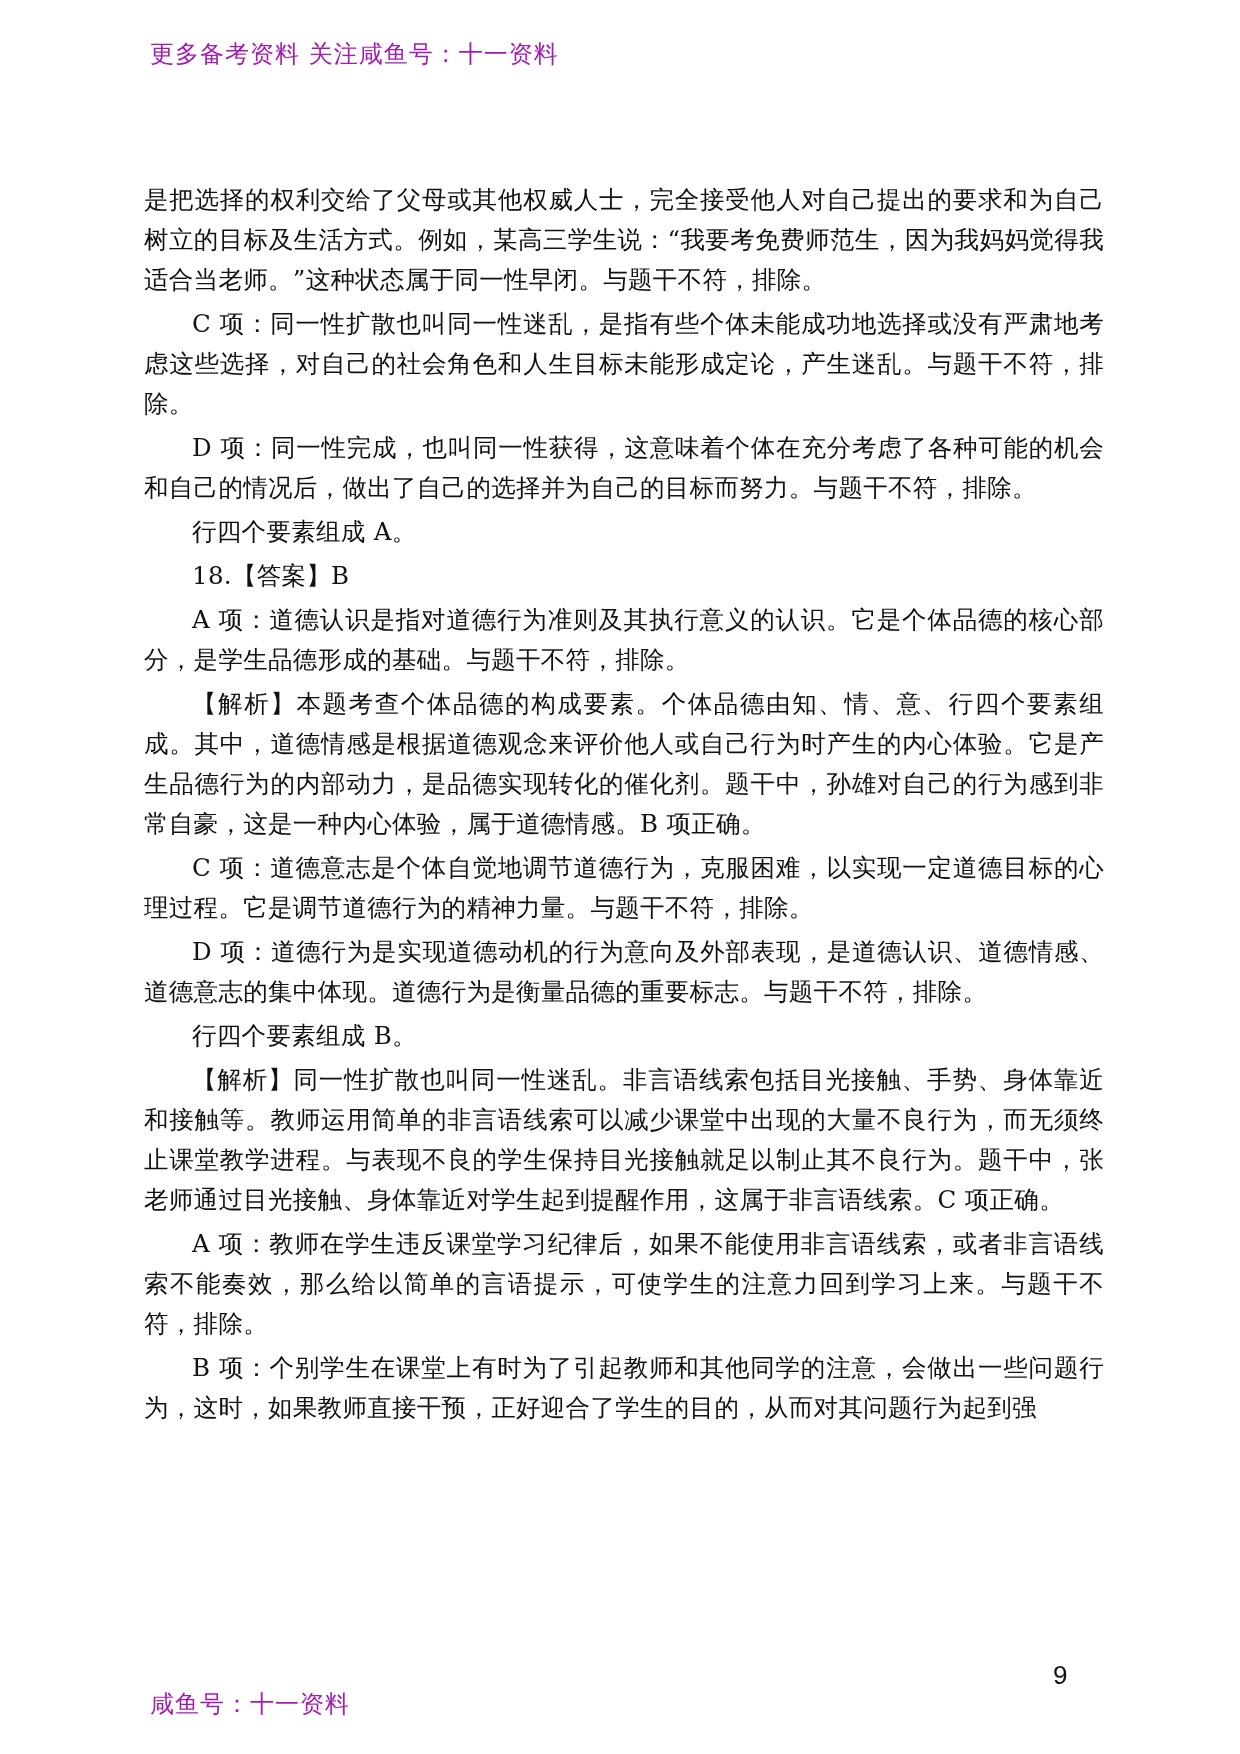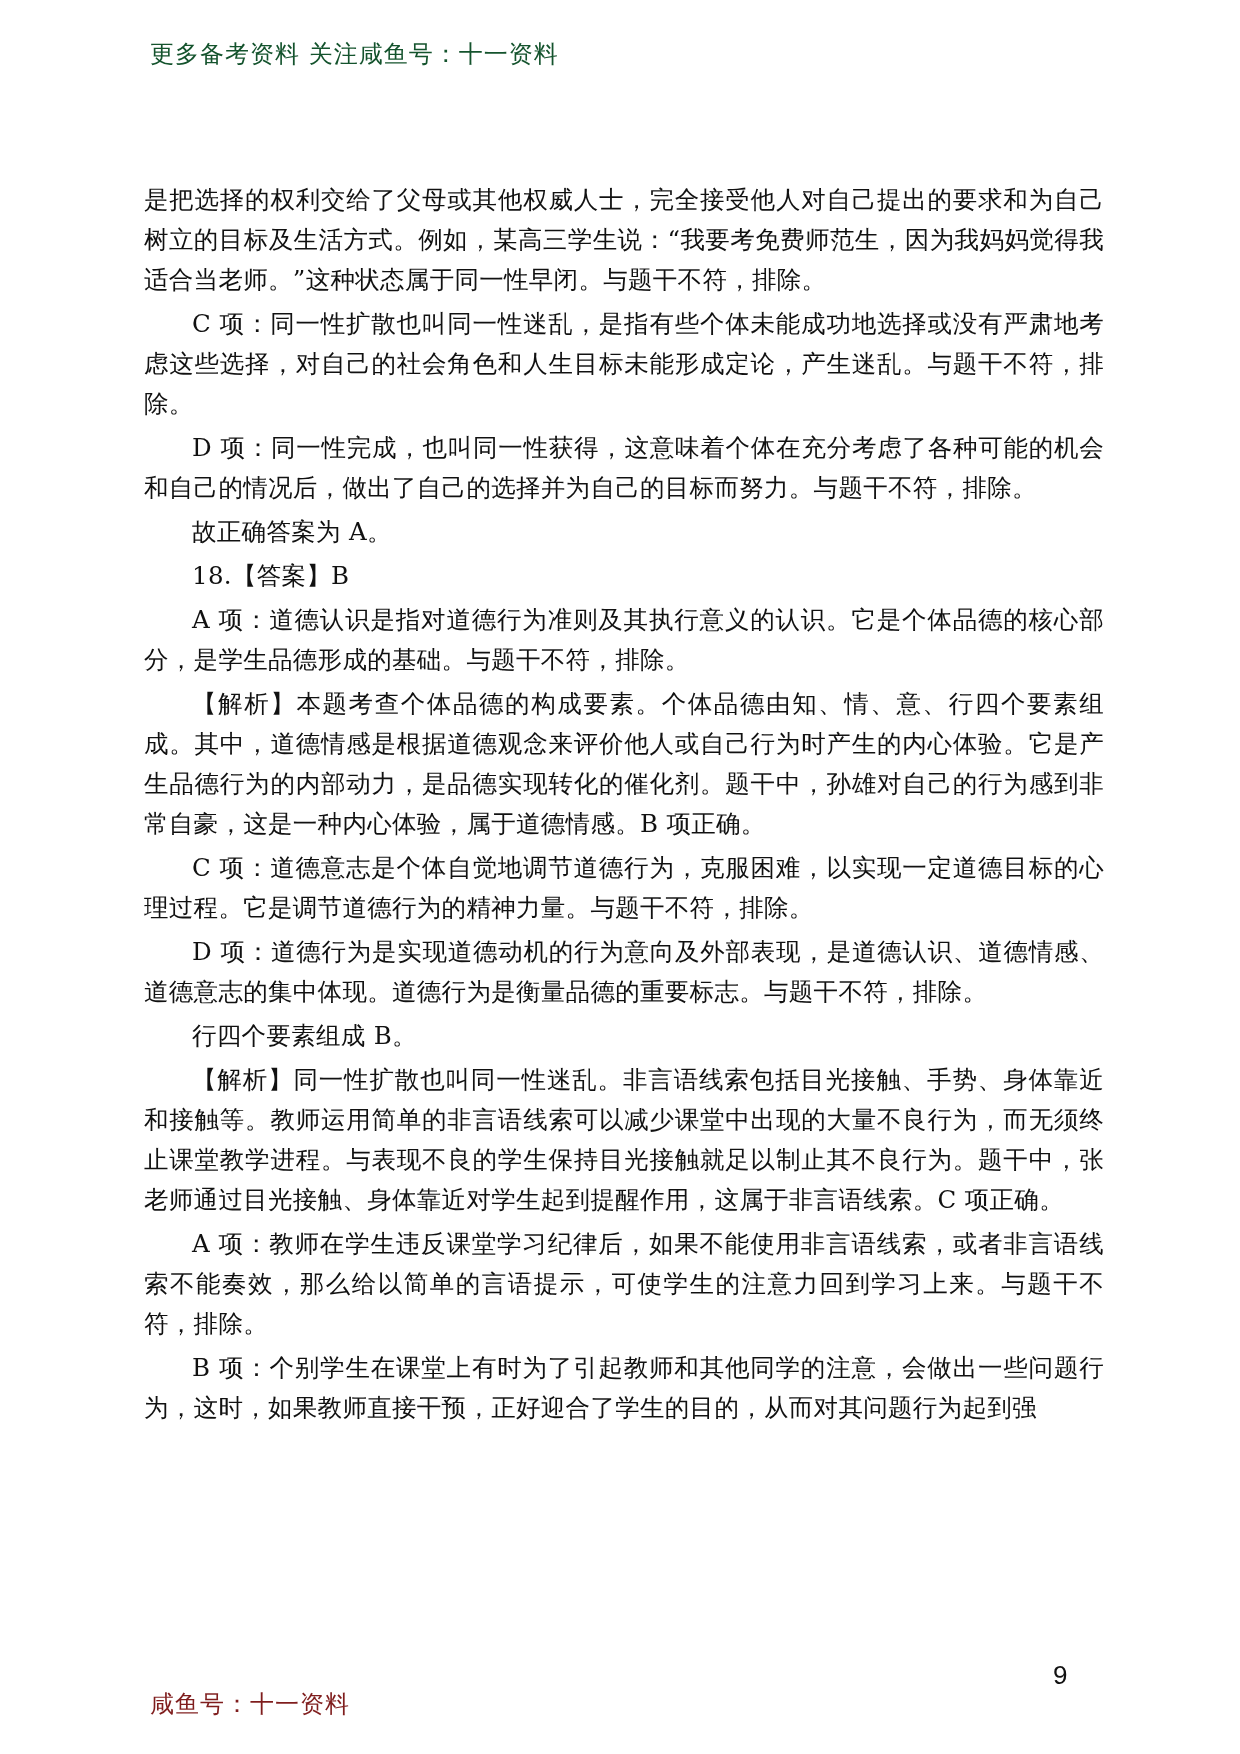--- a/index.html
+++ b/index.html
@@ -4,52 +4,52 @@
 <style>
   html, body { margin: 0; padding: 0; background: #ffffff; }
   body {
     width: 1240px; height: 1754px; position: relative; overflow: hidden;
     font-family: "DejaVu Serif", "Liberation Serif", serif;
     color: #111111;
   }
   .header-note {
     position: absolute; left: 150px; top: 38px;
     font-family: "DejaVu Sans", "Liberation Sans", sans-serif;
-    font-size: 24px; letter-spacing: 1px; color: #14532d;
+    font-size: 24px; letter-spacing: 1px; color: #a21caf;
   }
   .content {
     position: absolute; left: 144px; top: 180px; width: 960px;
   }
   .para {
     font-size: 24.5px; line-height: 40px; margin: 0 0 4px 0;
     text-align: justify; text-align-last: left;
     letter-spacing: 0.3px;
   }
   .para.indent { text-indent: 48px; }
   .para .tag { font-weight: normal; }
   .footer-note {
     position: absolute; left: 150px; top: 1688px;
     font-family: "DejaVu Sans", "Liberation Sans", sans-serif;
-    font-size: 24px; letter-spacing: 1px; color: #7f1d1d;
+    font-size: 24px; letter-spacing: 1px; color: #a21caf;
   }
   .page-number {
     position: absolute; left: 1053px; top: 1660px;
     font-family: "Liberation Sans", sans-serif; font-size: 26px; color: #111;
   }
 </style>
 </head>
 <body>
 
 <div class="header-note">更多备考资料  关注咸鱼号：十一资料</div>
 
 <div class="content">
   <p class="para"><span>是把选择的权利交给了父母或其他权威人士，完全接受他人对自己提出的要求和为自己树立的目标及生活方式。例如，某高三学生说：“我要考免费师范生，因为我妈妈觉得我适合当老师。”这种状态属于同一性早闭。与题干不符，排除。</span></p>
   <p class="para indent"><span>C 项：同一性扩散也叫同一性迷乱，是指有些个体未能成功地选择或没有严肃地考虑这些选择，对自己的社会角色和人生目标未能形成定论，产生迷乱。与题干不符，排除。</span></p>
   <p class="para indent"><span>D 项：同一性完成，也叫同一性获得，这意味着个体在充分考虑了各种可能的机会和自己的情况后，做出了自己的选择并为自己的目标而努力。与题干不符，排除。</span></p>
-  <p class="para indent"><span>故正确答案为 A。</span></p>
+  <p class="para indent"><span>行四个要素组成 A。</span></p>
 
   <p class="para indent"><span>18.</span><span class="tag">【答案】</span><span>B</span></p>
   <p class="para indent"><span>A 项：道德认识是指对道德行为准则及其执行意义的认识。它是个体品德的核心部分，是学生品德形成的基础。与题干不符，排除。</span></p>
   <p class="para indent"><span class="tag">【解析】</span><span>本题考查个体品德的构成要素。个体品德由知、情、意、行四个要素组成。其中，道德情感是根据道德观念来评价他人或自己行为时产生的内心体验。它是产生品德行为的内部动力，是品德实现转化的催化剂。题干中，孙雄对自己的行为感到非常自豪，这是一种内心体验，属于道德情感。B 项正确。</span></p>
   <p class="para indent"><span>C 项：道德意志是个体自觉地调节道德行为，克服困难，以实现一定道德目标的心理过程。它是调节道德行为的精神力量。与题干不符，排除。</span></p>
   <p class="para indent"><span>D 项：道德行为是实现道德动机的行为意向及外部表现，是道德认识、道德情感、道德意志的集中体现。道德行为是衡量品德的重要标志。与题干不符，排除。</span></p>
   <p class="para indent"><span>行四个要素组成 B。</span></p>
 
   <p class="para indent"><span class="tag">【解析】</span><span>同一性扩散也叫同一性迷乱。非言语线索包括目光接触、手势、身体靠近和接触等。教师运用简单的非言语线索可以减少课堂中出现的大量不良行为，而无须终止课堂教学进程。与表现不良的学生保持目光接触就足以制止其不良行为。题干中，张老师通过目光接触、身体靠近对学生起到提醒作用，这属于非言语线索。C 项正确。</span></p>
   <p class="para indent"><span>A 项：教师在学生违反课堂学习纪律后，如果不能使用非言语线索，或者非言语线索不能奏效，那么给以简单的言语提示，可使学生的注意力回到学习上来。与题干不符，排除。</span></p>

